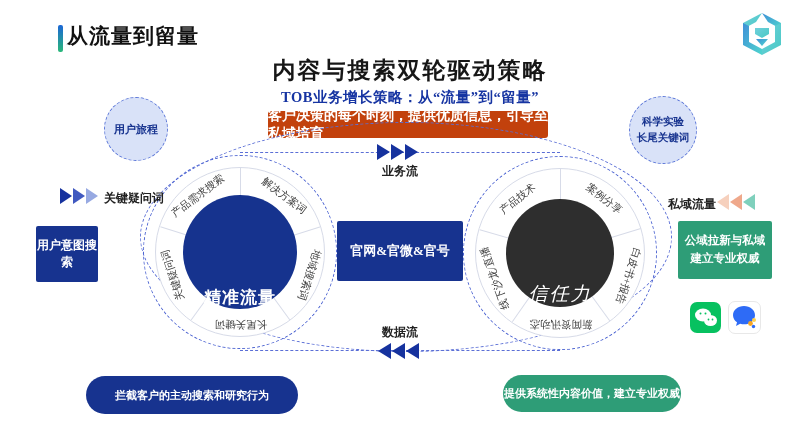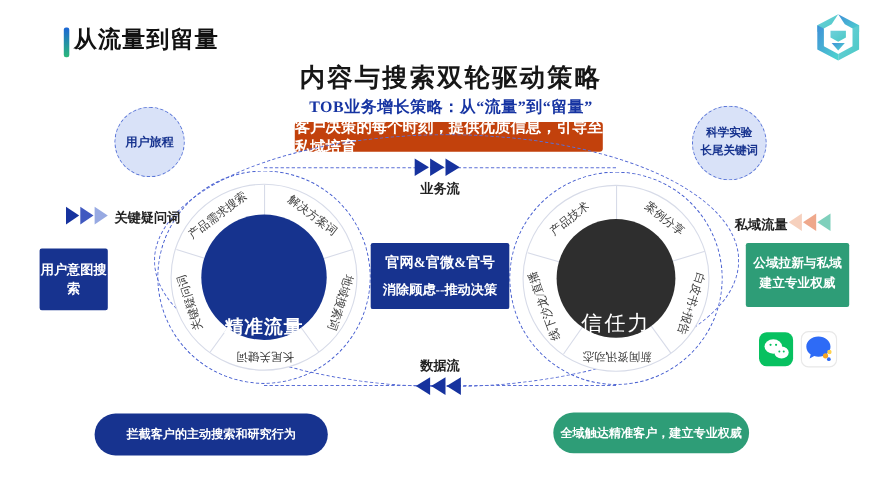--- a/index.html
+++ b/index.html
@@ -69,21 +69,21 @@
 
   
   .wheel { position:absolute; width:170px; height:170px; border-radius:50%;
     background:#fff; border:1px solid #d7dbe8; }
   .wheel-left { left:155px; top:167px; } .wheel-right { left:475px; top:168px; }
   .spoke { position:absolute; left:50%; top:0; width:1px; height:50%; background:#d7dbe8;
     transform-origin:bottom center; margin-left:-0.5px; }
   .hub { position:absolute; left:50%; top:50%; transform:translate(-50%,-50%); border-radius:50%;
     display:flex; align-items:flex-end; justify-content:center; color:#fff; }
   .wheel-left .hub { width:114px; height:114px; font-size:17px; font-weight:bold; letter-spacing:1px; }
-  .wheel-right .hub { width:108px; height:108px; font-size:19px; letter-spacing:2px; }
+  .wheel-right .hub { width:108px; height:108px; font-size:19px; letter-spacing:2px;font-style:italic; }
   .seg-label { position:absolute; font-size:10.5px; color:#3b3b3b; white-space:nowrap; }
 
   
   .icon-row { position:absolute; left:690px; top:301px; display:flex; gap:7px; align-items:center; }
   .wechat-icon { width:31px; height:31px; border-radius:7px; background:#07c160; position:relative; }
   .wecom-icon { width:33px; height:33px; border-radius:7px; background:#fff; border:1px solid #e8e8e8; position:relative; }
 </style>
 </head>
 <body>
 
@@ -164,21 +164,20 @@
   <div class="navy-box intent-box">
     <span>用户意图搜索</span>
   </div>
   <div class="green-box fusion-box">
     <span>公域拉新与私域</span>
     <span>建立专业权威</span>
   </div>
 
   <div class="navy-box center-box">
     <span class="l1">官网&amp;官微&amp;官号</span>
-    <span class="l2">消除顾虑--推动决策</span>
   </div>
 
   <div class="wheel wheel-left" id="wheel-left">
       <div class="spoke" style="transform: rotate(0deg);"></div>
       <div class="spoke" style="transform: rotate(72.5deg);"></div>
       <div class="spoke" style="transform: rotate(144deg);"></div>
       <div class="spoke" style="transform: rotate(216deg);"></div>
       <div class="spoke" style="transform: rotate(287.5deg);"></div>
       <div class="hub" style="background: rgb(22, 51, 142);">
         <span>精准流量</span>
@@ -202,21 +201,21 @@
       <span class="seg-label" style="left: 128.096px; top: 29.8392px; transform: translate(-50%, -50%) rotate(38deg);">案例分享</span>
       <span class="seg-label" style="left: 151.574px; top: 106.631px; transform: translate(-50%, -50%) rotate(108deg);">白皮书+报告</span>
       <span class="seg-label" style="left: 85px; top: 155px; transform: translate(-50%, -50%) rotate(180deg);">新闻资讯动态</span>
       <span class="seg-label" style="left: 19.2215px; top: 108.941px; transform: translate(-50%, -50%) rotate(250deg);">线下沙龙/直播</span>
     </div>
 
   <div class="pill pill-left">
     <span>拦截客户的主动搜索和研究行为</span>
   </div>
   <div class="pill pill-right">
-    <span>全域触达精准客户，建立专业权威</span>
+    <span>提供系统性内容价值，建立专业权威</span>
   </div>
 
   <div class="icon-row">
     <div class="wechat-icon">
       <svg width="31" height="31" viewBox="0 0 31 31">
         <ellipse cx="13" cy="13" rx="8" ry="6.5" fill="#fff"></ellipse>
         <ellipse cx="20.5" cy="18.5" rx="6.5" ry="5.5" fill="#fff"></ellipse>
         <circle cx="10.5" cy="11.5" r="1" fill="#07c160"></circle>
         <circle cx="15.5" cy="11.5" r="1" fill="#07c160"></circle>
         <circle cx="18.5" cy="17.5" r="0.9" fill="#07c160"></circle>

